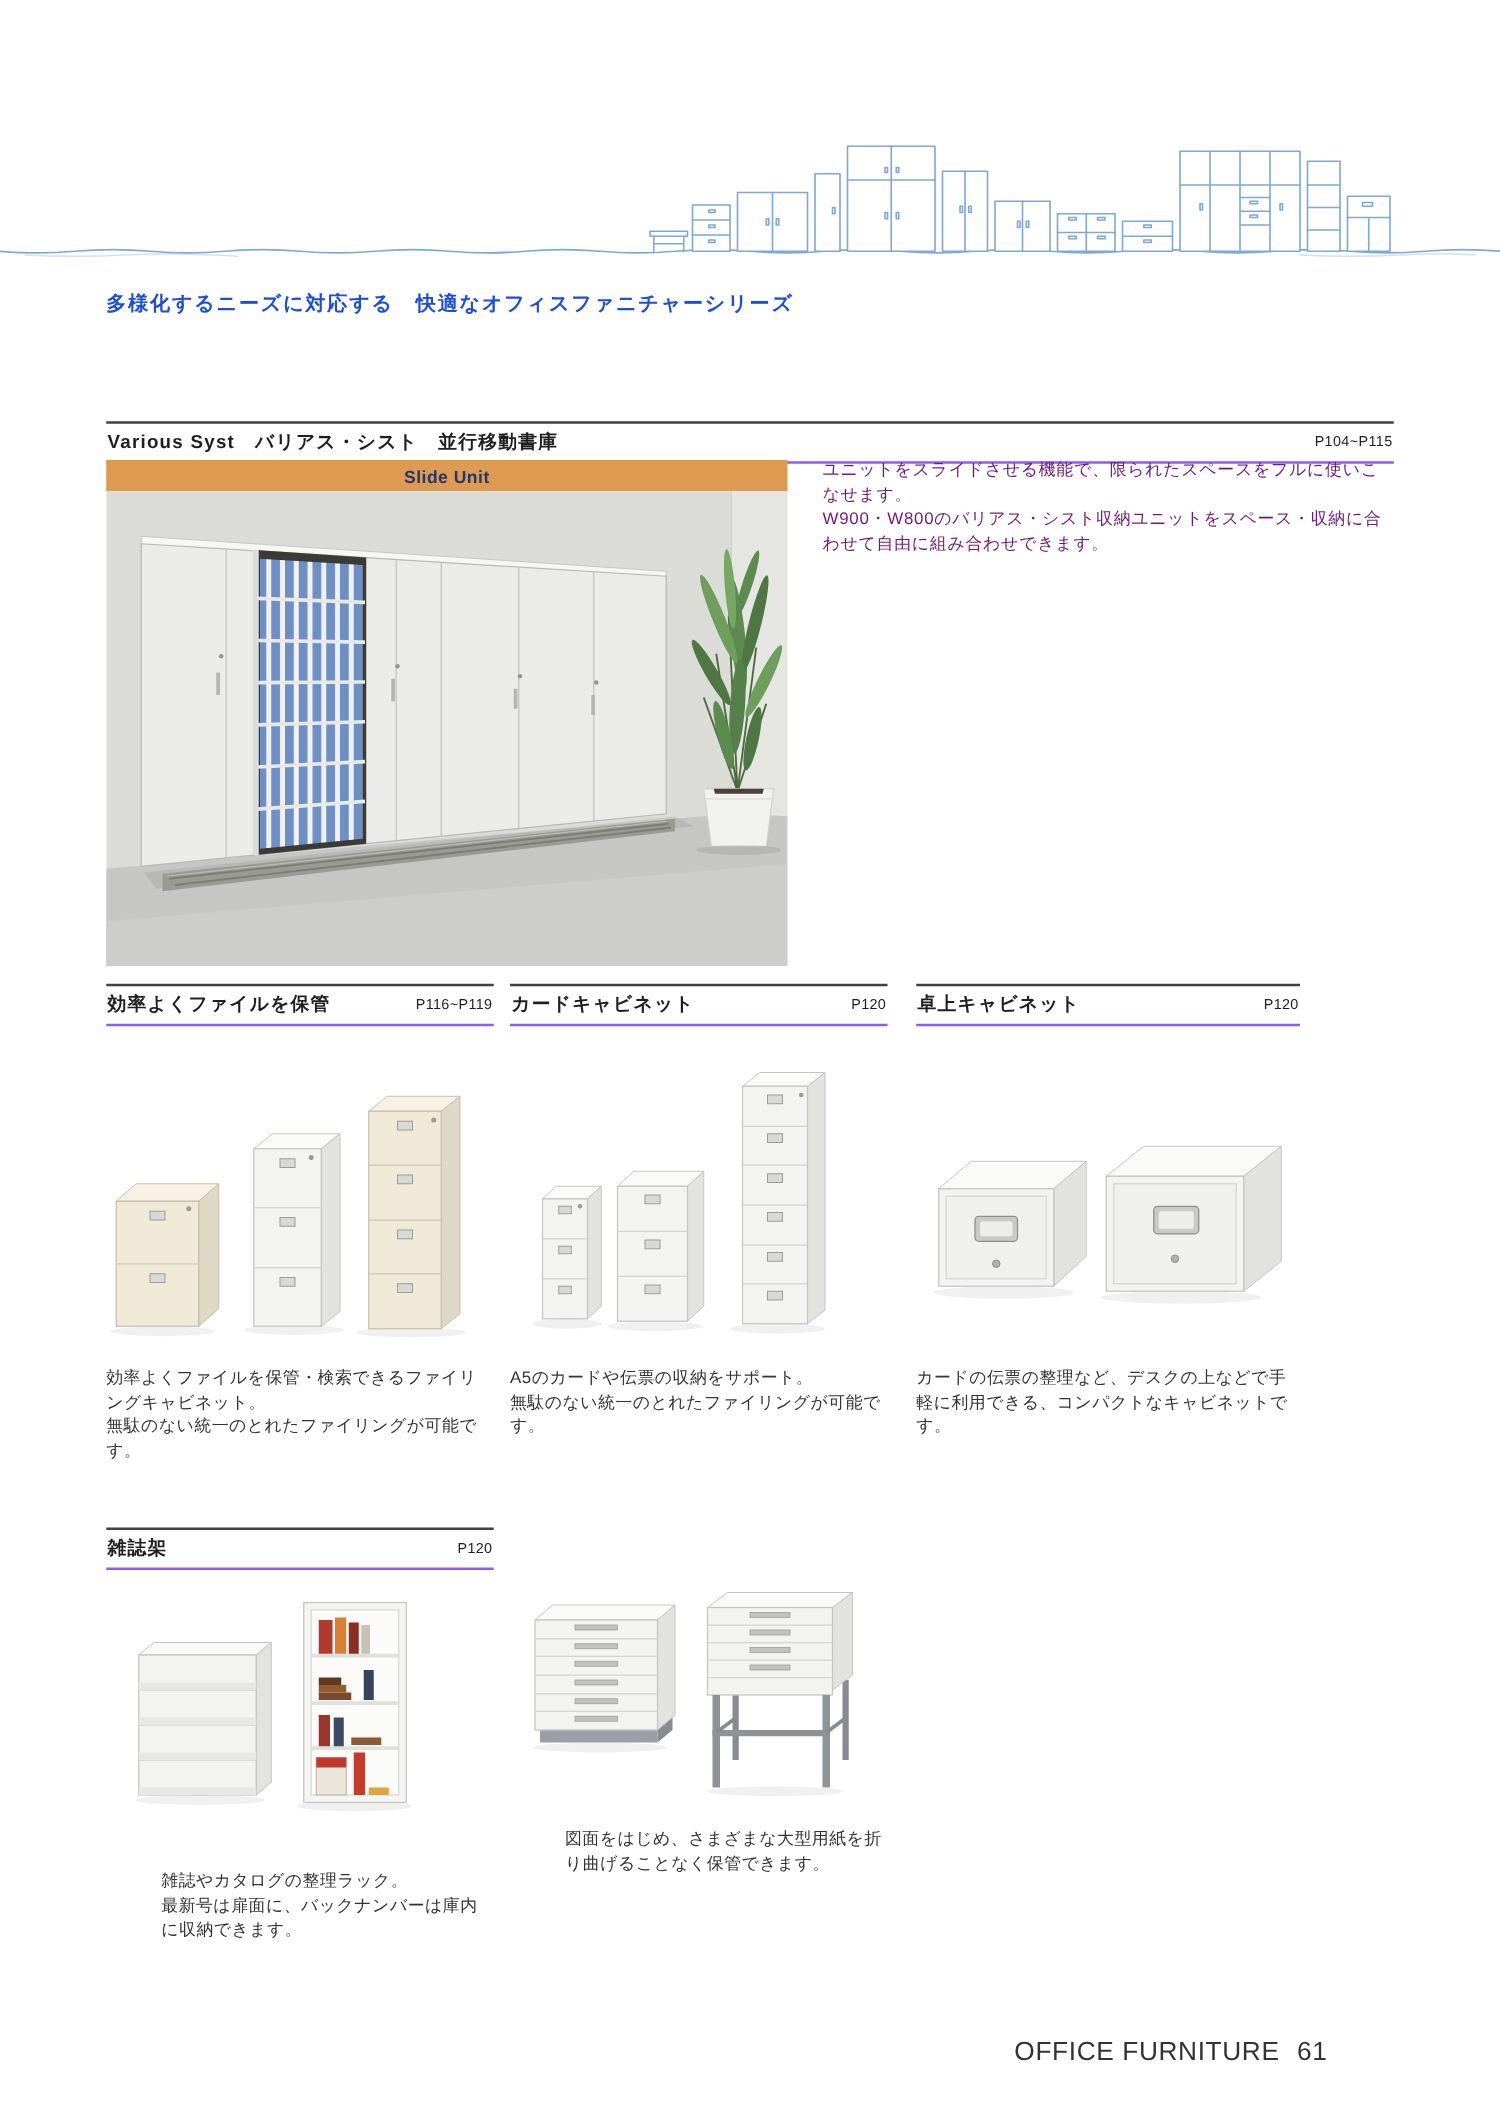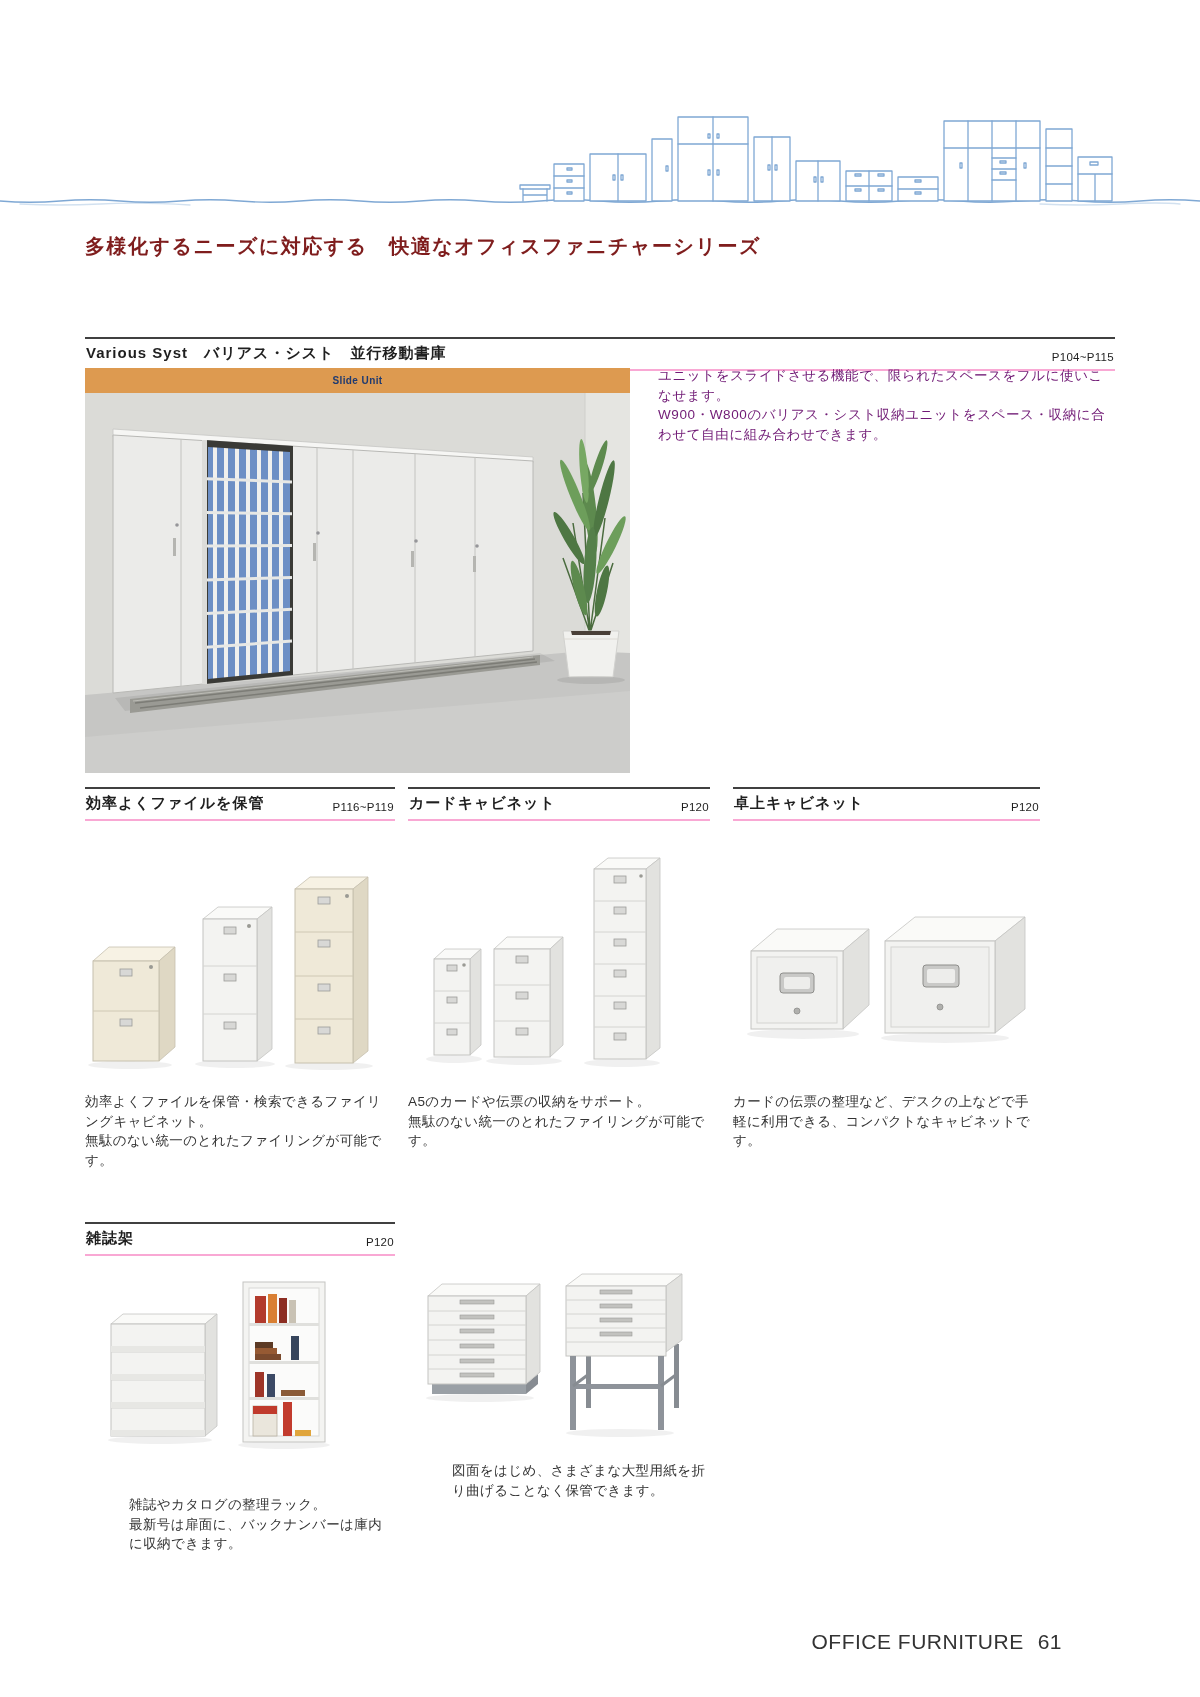--- a/index.html
+++ b/index.html
@@ -1,29 +1,29 @@
 <!DOCTYPE html>
 <html><head>
 <meta charset="utf-8">
 <style>
   html,body{margin:0;padding:0;background:#ffffff;}
   #page{position:relative;width:1200px;height:1697px;background:#ffffff;overflow:hidden;
         font-family:"Liberation Sans","DejaVu Sans",sans-serif;color:#333;}
   .deco{position:absolute;left:0;top:108px;width:1200px;height:100px;}
-  .page-title{position:absolute;left:85px;top:233px;font-size:20px;font-weight:bold;
-              color:#7f1d1d;letter-spacing:1.5px;white-space:nowrap;}
-  .sec-head{border-top:2px solid #404040;border-bottom:2px solid #f9a8d4;
-            display:flex;justify-content:space-between;align-items:flex-end;
+  .page-title{position:absolute;left:85px;top:233px;font-size:16px;font-weight:bold;
+              color:#1d4ed8;letter-spacing:1.5px;white-space:nowrap;}
+  .sec-head{border-top:2px solid #404040;border-bottom:2px solid #8b5cf6;
+            display:flex;justify-content:space-between;align-items:center;
             padding:5px 1px 6px 1px;background:#fff;}
   .sec-head .t{font-size:15px;font-weight:bold;color:#1f1f1f;letter-spacing:1px;}
   .sec-head .r{font-size:11.5px;color:#1f1f1f;letter-spacing:.3px;}
   .hero-head{position:absolute;left:85px;top:337px;width:1028px;}
   .hero-banner{position:absolute;left:85px;top:368px;width:545px;height:25px;background:#DD9A50;
                display:flex;align-items:center;justify-content:center;
-               color:#1F3A70;font-weight:bold;font-size:10px;letter-spacing:.4px;}
+               color:#1F3A70;font-weight:bold;font-size:14px;letter-spacing:.4px;}
   .hero-photo{position:absolute;left:85px;top:393px;width:545px;height:380px;}
   .hero-desc{position:absolute;left:658px;top:366px;width:458px;font-size:13.5px;
              line-height:19.5px;color:#701a75;letter-spacing:.6px;}
   .hero-desc p{margin:0;}
   .col{position:absolute;}
   .row1{top:787px;} .row2{top:1222px;}
   .c1{left:85px;width:310px;} .c2{left:408px;width:302px;} .c3{left:733px;width:307px;}
   .prod{display:block;margin-top:12px;}
   .desc{margin-top:14px;font-size:13.5px;line-height:19.5px;color:#333;letter-spacing:.4px;}
   .row2 .desc{margin-top:22px;margin-left:44px;}

